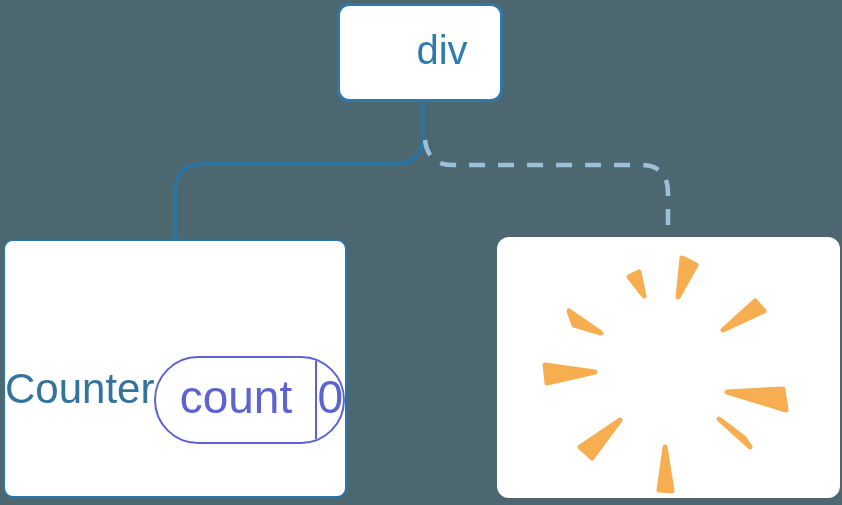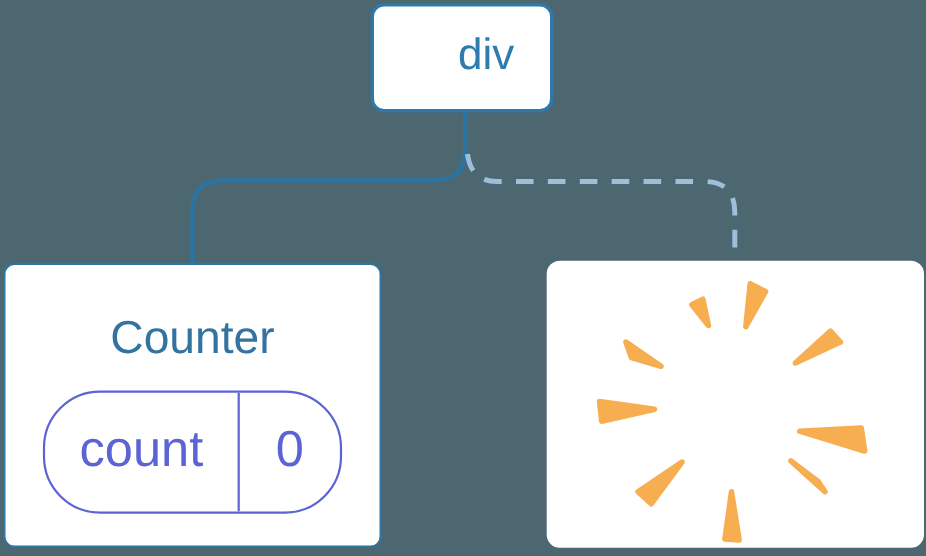--- a/index.html
+++ b/index.html
@@ -63,33 +63,33 @@
     color: var(--root-text);
     padding-bottom: 4px;
     margin-left: 44px;
   }
   .counter-node {
     left: 3px; top: 239px;
     width: 344px; height: 259px;
     border: 2px solid var(--card-border);
     border-radius: 10px;
     display: flex;
-    flex-direction: column;
+    flex-direction: row;
     align-items: center;
     padding-top: 40px;
   }
   .counter-title {
     font-size: 42px;
     font-weight: 500;
     line-height: 52px;
     color: var(--component-title);
   }
   .state-pill {
     margin-top: 22px;
-    width: 272px; height: 112px;
+    width: 272px; height: 88px;
     border: 2px solid var(--state);
     border-radius: 52px;
     display: flex;
     align-items: stretch;
     overflow: hidden;
   }
   .state-name-cell {
     width: 177px;
     border-right: 2px solid var(--state);
     display: flex;

